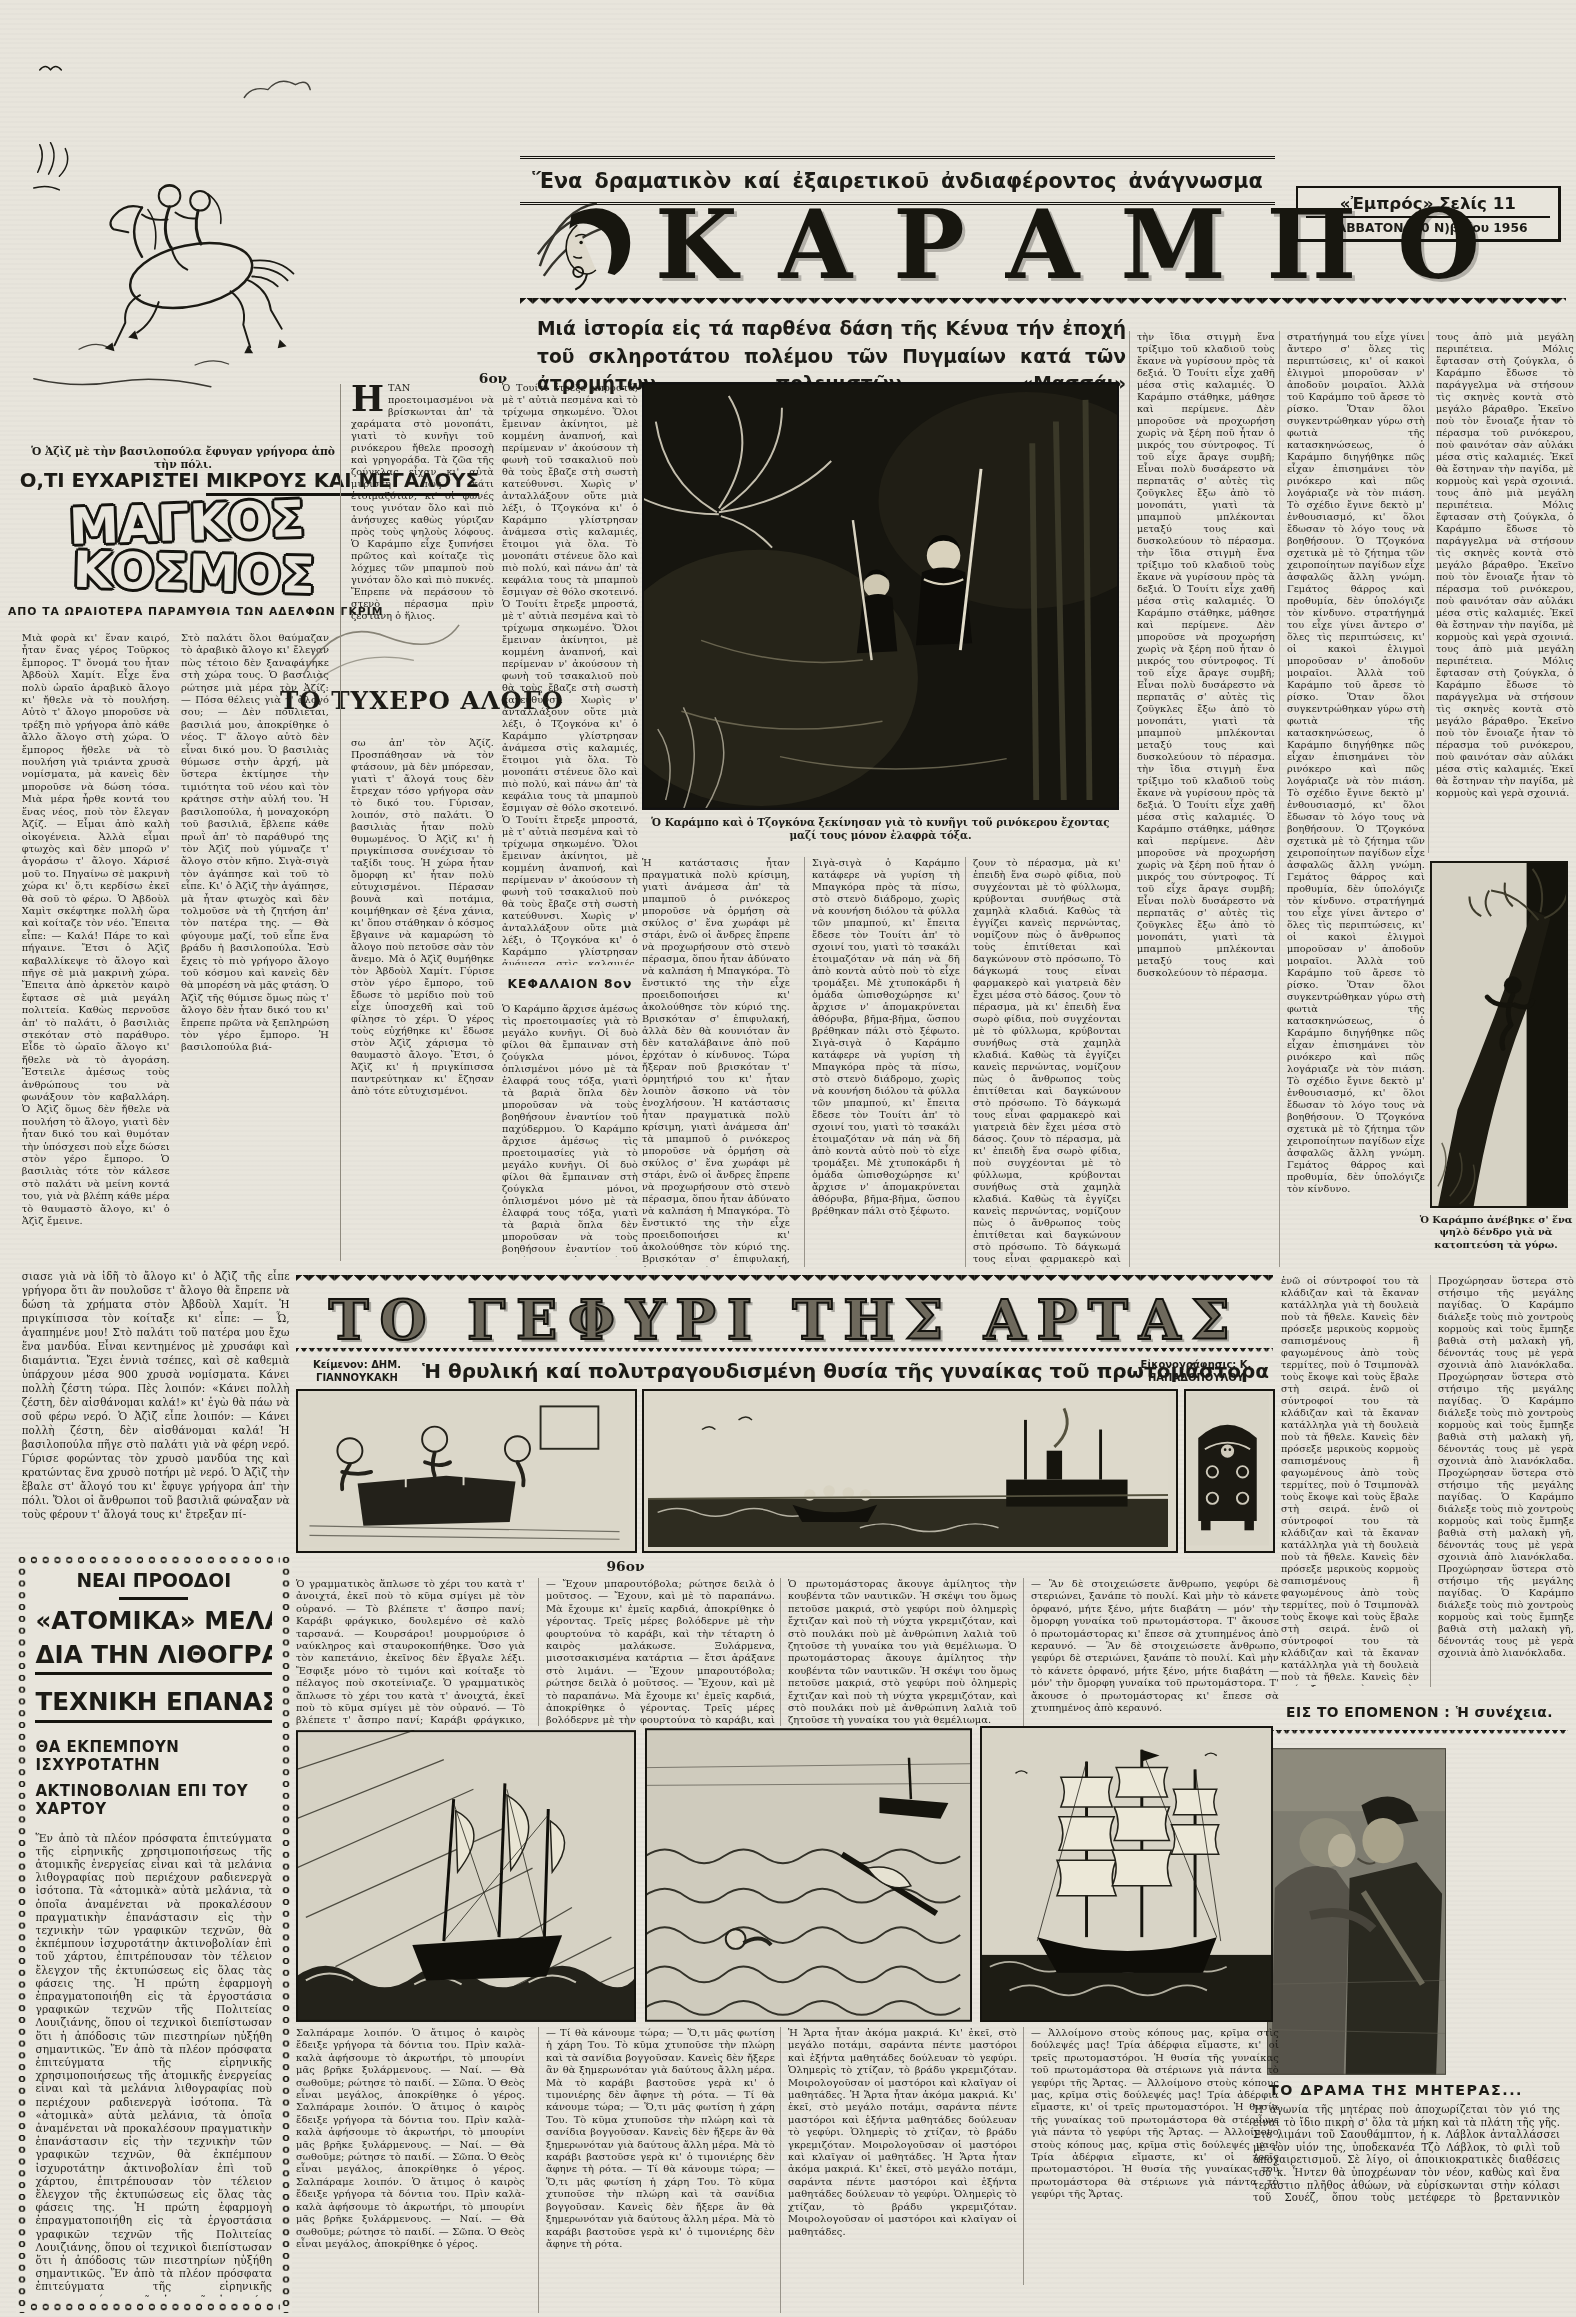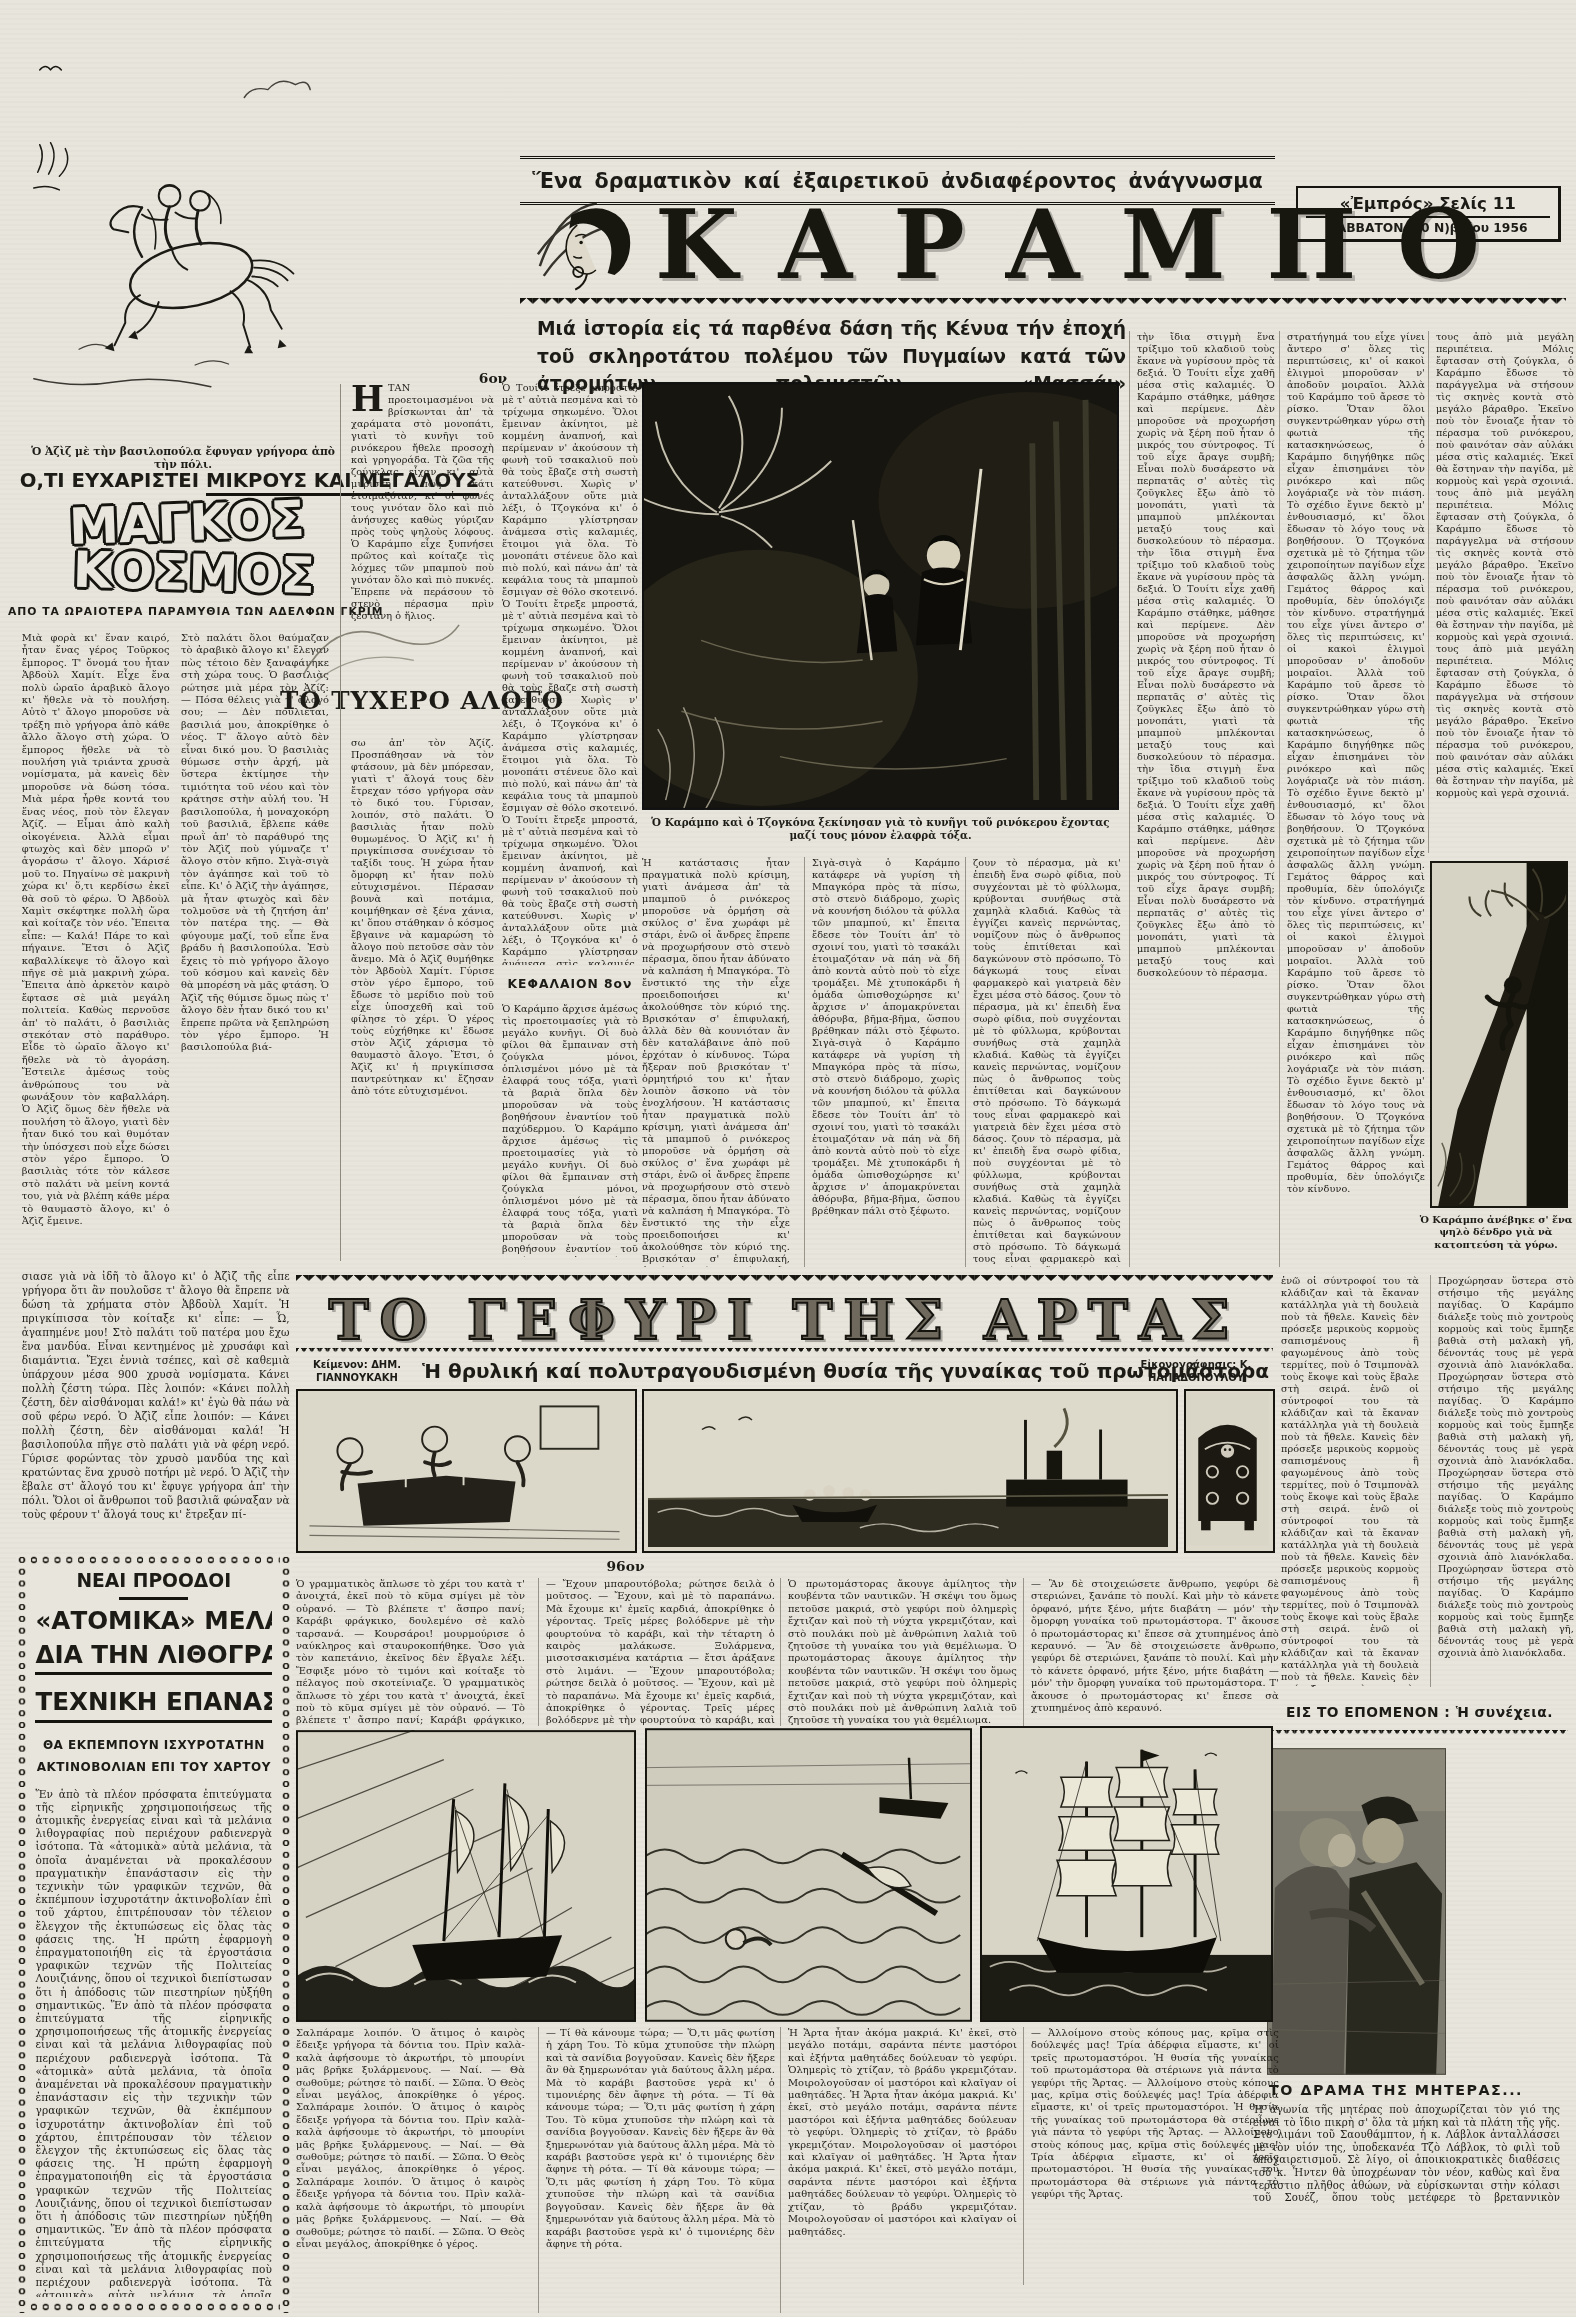--- a/index.html
+++ b/index.html
@@ -36,21 +36,21 @@
   .series{font-family:"DejaVu Sans",sans-serif;font-weight:bold;font-size:10.8px;letter-spacing:1px;text-align:center;white-space:nowrap;}
   .story-title{font-family:"DejaVu Serif",serif;font-weight:bold;font-size:24.6px;letter-spacing:1px;white-space:nowrap;}
   .frame{border:2px solid #15140f;background:#dcd8ca;}
   .credit{font-family:"DejaVu Sans",sans-serif;font-weight:bold;font-size:10px;line-height:12.8px;text-align:center;}
   .gef-sub{font-family:"DejaVu Sans",sans-serif;font-weight:bold;font-size:20px;white-space:nowrap;text-align:center;}
   .adbox{background:#e8e5dc;}
   .chain-v{width:11.8px;background-image:radial-gradient(circle at 5.9px 5.9px,transparent 1.6px,#17160f 1.9px 3px,transparent 3.3px);background-size:11.8px 11.8px;}
   .chain-h{height:11.8px;background-image:radial-gradient(circle at 5.9px 5.9px,transparent 1.6px,#17160f 1.9px 3px,transparent 3.3px);background-size:11.8px 11.8px;}
   .ad-head{font-family:"DejaVu Sans",sans-serif;font-weight:bold;font-size:18.7px;text-align:center;}
   .ad-big{font-family:"DejaVu Sans",sans-serif;font-weight:bold;font-size:24.6px;text-align:center;white-space:nowrap;}
-  .ad-sub{font-family:"DejaVu Sans",sans-serif;font-weight:bold;font-size:12px;letter-spacing:0.5px;text-align:center;}
+  .ad-sub{font-family:"DejaVu Sans",sans-serif;font-weight:bold;font-size:15px;letter-spacing:0.5px;}
   .shortrule{width:69px;border-top:3px solid #15140f;margin:5.9px auto;}
   .next-line{font-family:"DejaVu Sans",sans-serif;font-weight:bold;font-size:13.8px;text-align:center;letter-spacing:0.5px;}
   .mother-title{font-family:"DejaVu Sans",sans-serif;font-weight:bold;font-size:14.3px;letter-spacing:1.5px;}
   .continued{font-family:"DejaVu Sans",sans-serif;font-weight:bold;font-size:11.8px;text-align:right;margin-top:28px;}
   svg{display:block;}
 </style>
 </head>
 <body>
 
 <div class="page">

